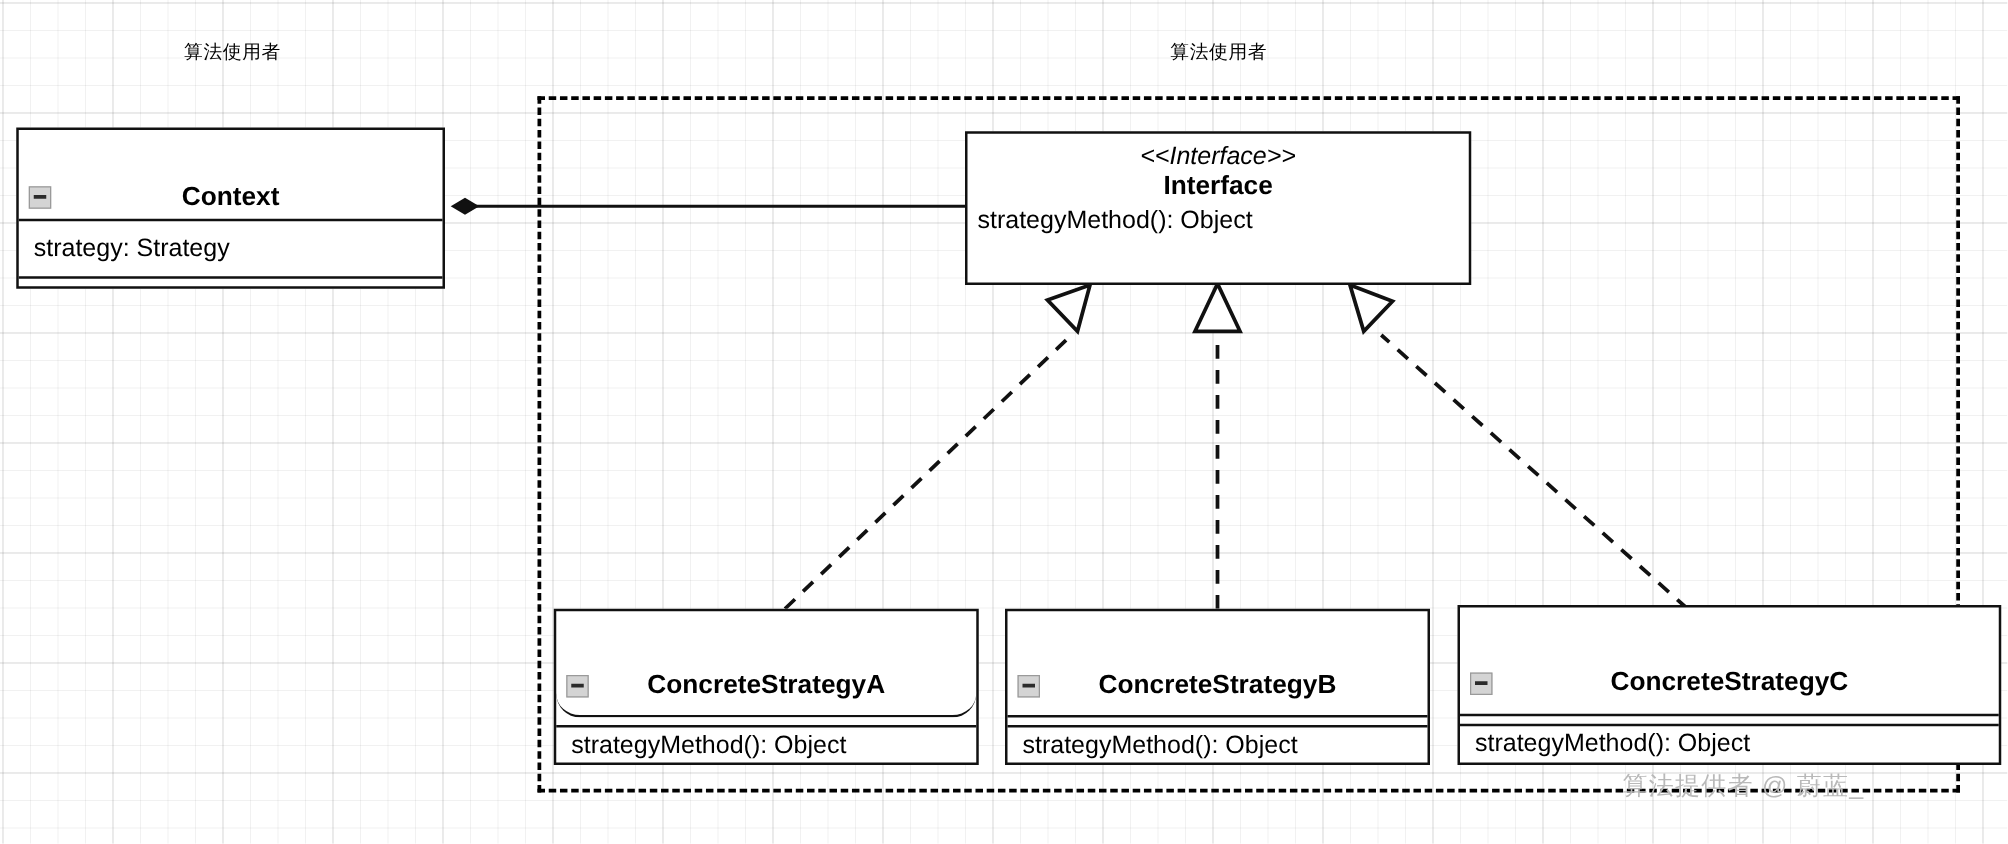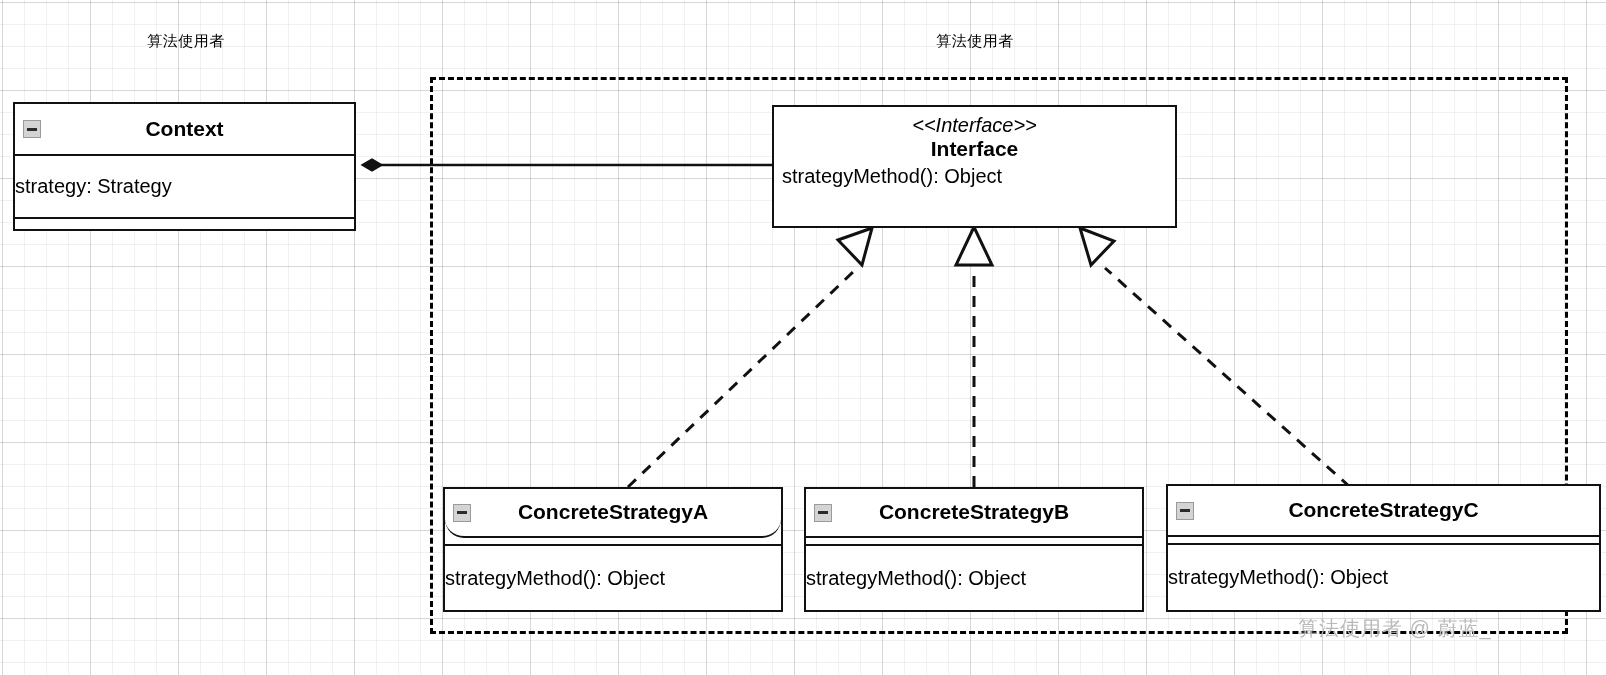--- a/index.html
+++ b/index.html
@@ -55,20 +55,21 @@
     background: #ffffff;
     display: flex;
     flex-direction: column;
   }
   .uml-header {
     position: relative;
     display: flex;
     align-items: center;
     justify-content: center;
     box-sizing: border-box;
+    margin-top: 36px;
   }
   .uml-header.with-divider {
     border-bottom: 2.5px solid #111;
   }
   .collapse-icon {
     position: absolute;
     left: 8px;
     top: 50%;
     transform: translateY(-50%);
     width: 18px;
@@ -98,20 +99,21 @@
     font-style: italic;
     color: #000;
     text-align: center;
     line-height: 1.15;
     white-space: nowrap;
   }
   .uml-compartment {
     box-sizing: border-box;
     display: flex;
     align-items: center;
+    padding-left: 12px;
     font-size: 20px;
     color: #000;
     white-space: nowrap;
   }
   .uml-compartment.top-rule {
     border-top: 2.5px solid #111;
   }
   .uml-compartment.empty-thin {
     padding: 0;
   }
@@ -234,15 +236,15 @@
           <span class="bar"></span>
         </span>
       <span class="class-title">ConcreteStrategyC</span>
     </div>
     <div class="uml-compartment empty-thin" style="height:6px;"></div>
     <div class="uml-compartment top-rule" style="flex:1;">
       <span>strategyMethod(): Object</span>
     </div>
   </div>
 
-  <div id="watermark">算法使用者 @ 蔚蓝_</div>
+  <div id="watermark">算法提供者 @ 蔚蓝_</div>
 
 </div>
 
 </body></html>

